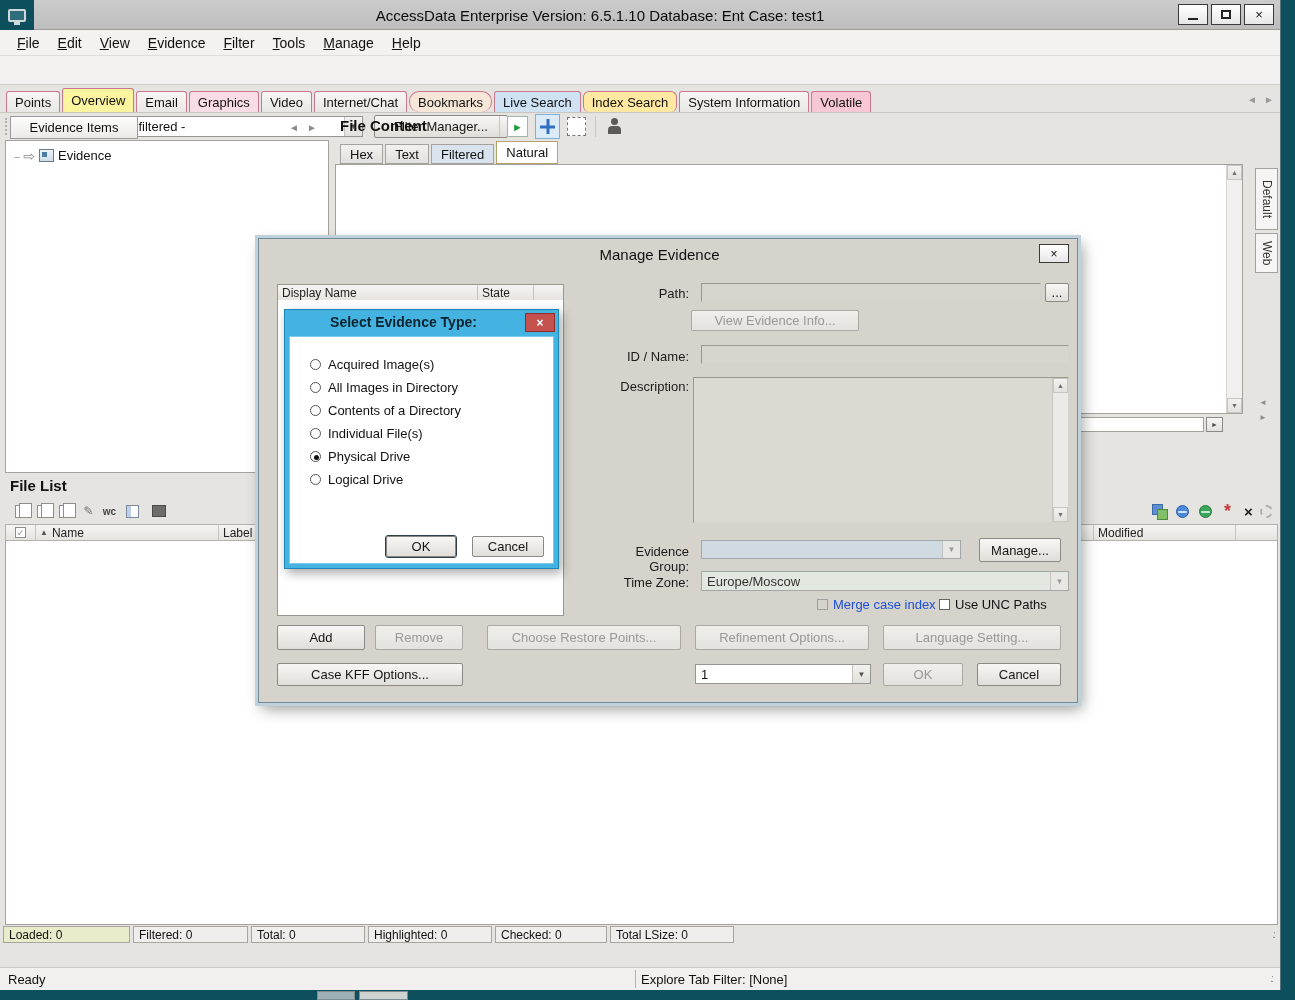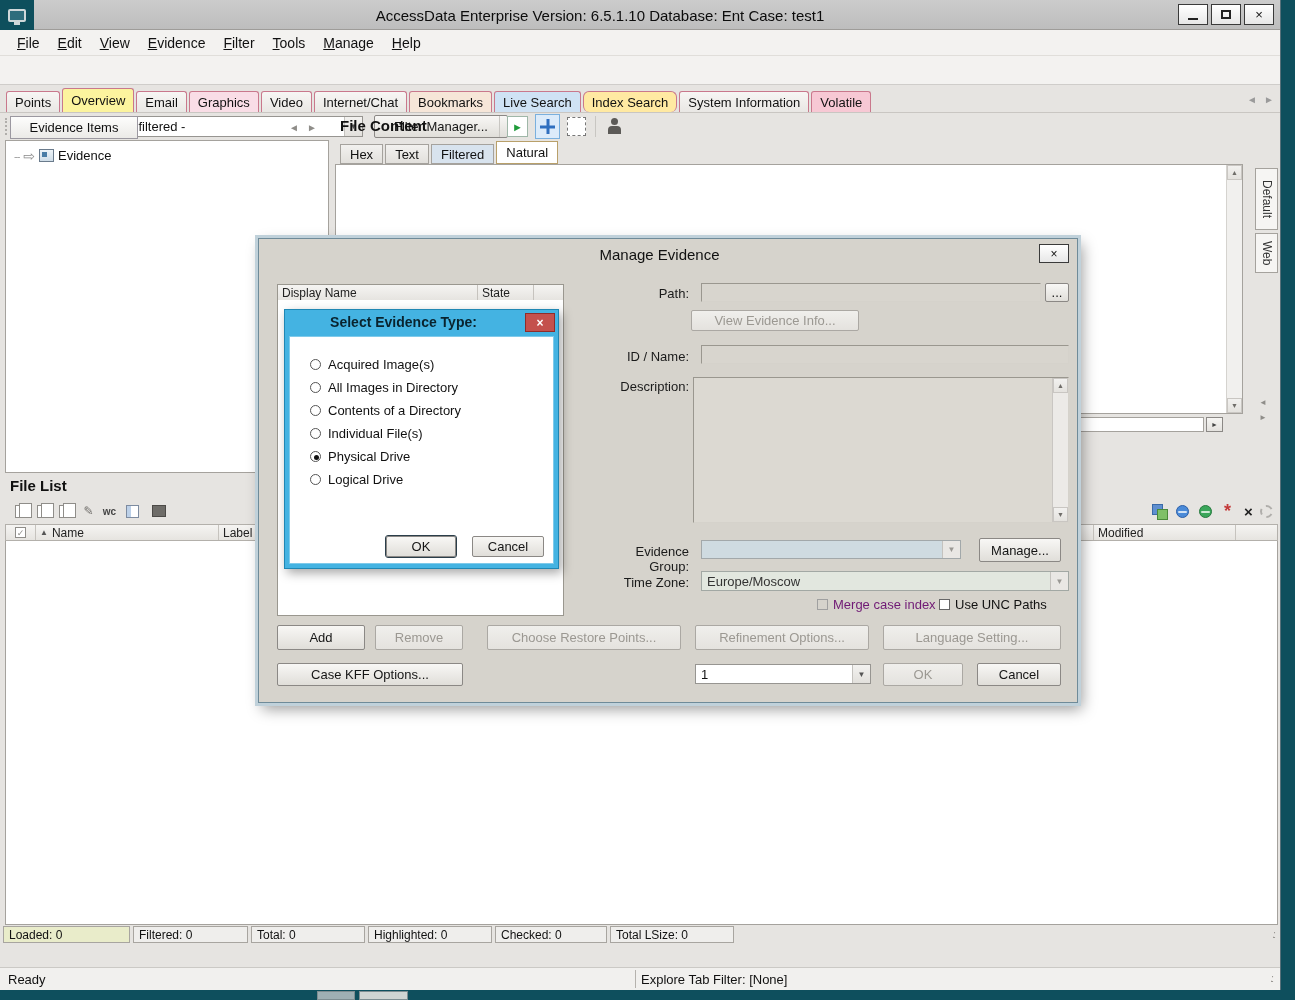--- a/index.html
+++ b/index.html
@@ -48,21 +48,21 @@
   #ico-person::after { content:""; position:absolute; left:3px; top:10px; width:13px; height:8px; border-radius:4px 4px 0 0; background:#5c5a57; }
 
   
   .tabstrip { position:absolute; left:0; top:88px; right:0; height:25px; background:#e6e4e1; border-bottom:1px solid #c9c6c2; padding-left:6px; display:flex; align-items:flex-end; }
   .tab { position:relative; display:inline-flex; align-items:center; height:21px; margin-right:2px; padding:0 8px; font-size:13px; border:1px solid #c9788c; border-bottom:none; border-radius:3px 3px 0 0; background:linear-gradient(#f7f6f4,#e9e7e4); }
   .tab.active { background:#fcf49e; height:24px; }
   .tab.c-blue { background:#cfe2f4; }
   .tab.c-yellow { background:#ffe9a2;border-radius:6px; }
   .tab.c-pink { background:#f7c8d4; }
   .tab.c-lpink { background:#f9dde6; }
-  .tab.c-tan { background:#f6e6d8; }
+  .tab.c-tan { background:#f6e6d8;border-radius:10px; }
   .nav-arrow { position:absolute; top:94px; font-size:10px; color:#9a9a9a; }
 
   
   .evi-tab { position:absolute; left:10px; top:116px; width:128px; height:23px; background:linear-gradient(#fdfdfc,#ebeae7); border:1px solid #9b98a0; display:flex; align-items:center; justify-content:center; font-size:13px; }
   .panel-arrow { position:absolute; font-size:10px; color:#8f8d89; }
   .tree-box { position:absolute; left:5px; top:140px; width:324px; height:333px; background:#fff; border:1px solid #a5a29d; }
   .tree-row { position:absolute; left:8px; top:7px; display:flex; align-items:center; gap:4px; font-size:13px; }
   .dashes { color:#9a9a9a; letter-spacing:-1px; font-size:11px; }
   .tree-arrow { color:#8a8a8a; font-size:14px; line-height:1; }
   .evi-icon { width:15px; height:13px; border:1px solid #6a7b8c; background:linear-gradient(#eef4f8,#cfdde8); position:relative; }
@@ -126,21 +126,21 @@
   .lbl { position:absolute; left:340px; width:90px; text-align:right; color:#1a1a1a; }
   .field { position:absolute; background:#d8d5ce; border:1px solid; border-color:#9a978f #d5d2cb #d5d2cb #9a978f; }
   .desc-box { position:absolute; left:434px; top:138px; width:376px; height:146px; background:#dcd9d2; border:1px solid; border-color:#9a978f #d5d2cb #d5d2cb #9a978f; }
   .desc-sb { position:absolute; right:0; top:0; bottom:0; width:16px; background:#eceae7; border-left:1px solid #c9c6c2; }
   .combo-dis { position:absolute; background:#cfdbe1; border:1px solid #a2a8aa; }
   .combo-tz { position:absolute; background:#e2e7df; border:1px solid #a2a8a4; }
   .combo-lite .arrow { background:#e9e7e4; color:#9a9894; }
   .chk { width:11px; height:11px; border:1px solid #666; background:#fff; display:inline-block; }
   .chk.dis { background:#d6d3cc; border-color:#a0a0a0; }
   .chk-row { position:absolute; display:flex; align-items:center; gap:5px; font-size:13px; }
-  .chk-row.dis { color:#701a75; }
+  .chk-row.dis { color:#1d4ed8; }
 
   
   .type-dialog { position:absolute; left:25px; top:70px; width:275px; height:260px; background:#44b3e2; border:1px solid #1f87b4; box-shadow:3px 4px 10px rgba(0,0,0,.35); z-index:5; }
   .type-title { position:absolute; top:4px; left:0; right:36px; text-align:center; font-size:14px; color:#09232e; font-weight:bold; }
   .type-close { position:absolute; top:3px; right:3px; width:30px; height:19px; background:#c4514d; border:1px solid #8f2d2a; color:#fff; display:flex; align-items:center; justify-content:center; font-size:12px; font-weight:bold; }
   .type-client { position:absolute; left:4px; top:26px; width:265px; height:228px; background:#fff; border:1px solid #7fcaea; }
   .radio-row { position:absolute; left:20px; display:flex; align-items:center; gap:7px; font-size:13px; }
   .radio { width:11px; height:11px; border:1px solid #555; border-radius:50%; background:#fff; position:relative; flex:none; }
   .radio.checked::after { content:""; position:absolute; left:3px; top:3px; width:5px; height:5px; border-radius:50%; background:#111; }
   .btn.default { outline:1px solid #2b3e4a; }

